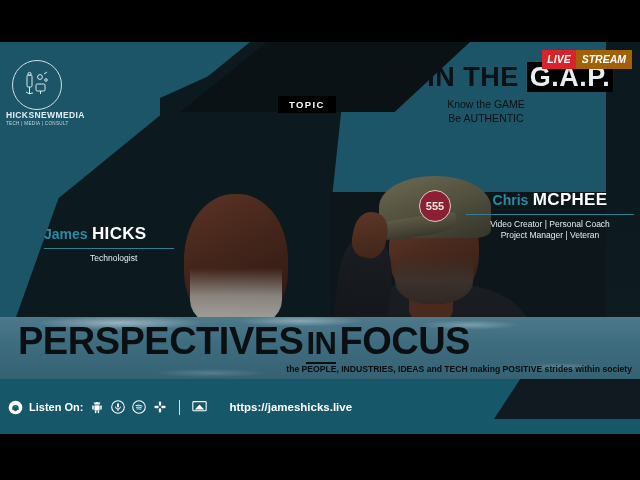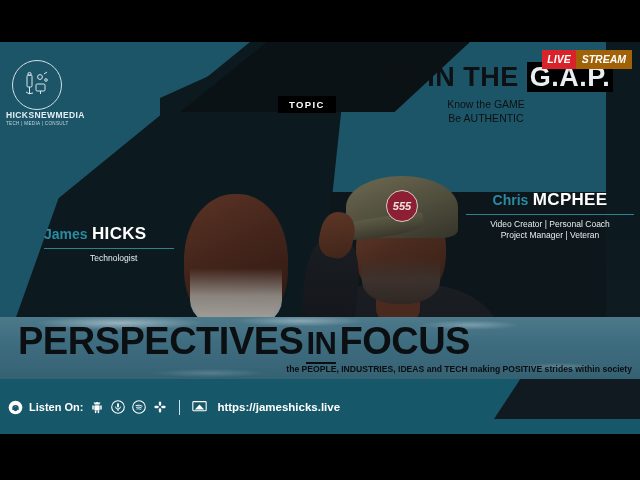--- a/index.html
+++ b/index.html
@@ -137,25 +137,24 @@
     bottom: 0;
     overflow: hidden;
   }
   #person-hicks {
     left: 120px;
     width: 230px;
     height: 300px;
     z-index: 14;
   }
   #person-mcphee {
-    left: 284px;
+    left: 317px;
     width: 235px;
     height: 290px;
     z-index: 13;
-    font-style: italic;
   }
   .ph-head {
     position: absolute;
     border-radius: 48% 48% 44% 44%;
   }
   .ph-body {
     position: absolute;
     border-radius: 46% 46% 0 0;
   }
 
@@ -436,21 +435,21 @@
   #bar-divider {
     width: 1px; height: 15px;
     background: #cfe2e8;
     margin: 0 6px;
   }
   #site-url {
     color: #ffffff;
     font-size: 11.5px;
     font-weight: bold;
     white-space: nowrap;
-    margin-left: 4px;
+    margin-left: 16px;
   }
   #live-badge {
     position: absolute;
     right: 8px; top: 8px;
     display: flex;
     align-items: stretch;
     font-size: 10.5px;
     font-weight: bold;
     font-style: italic;
     line-height: 15px;

